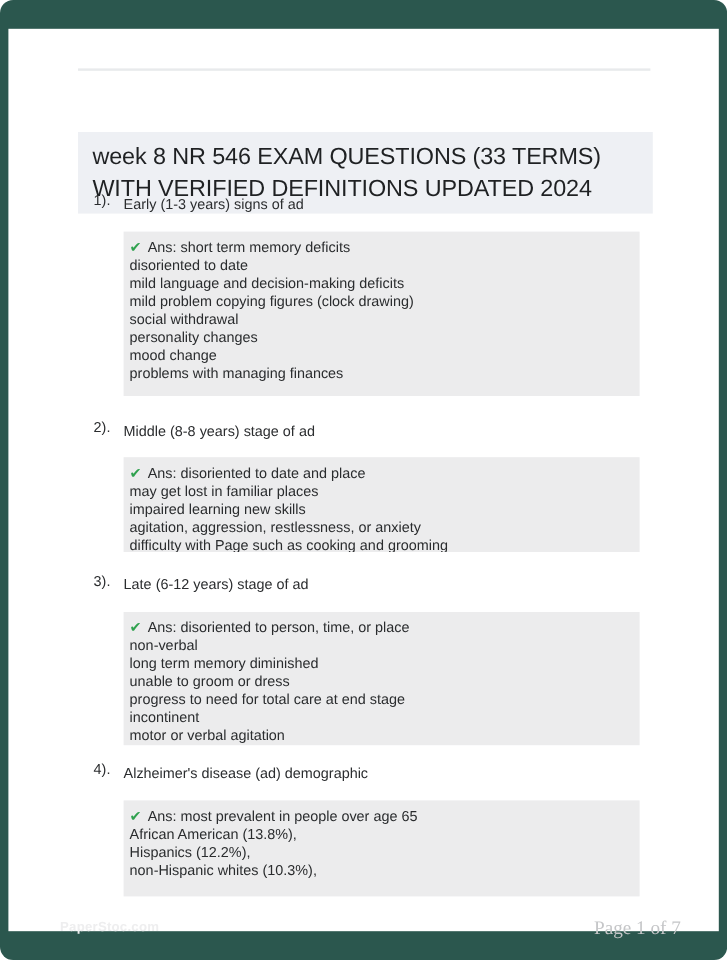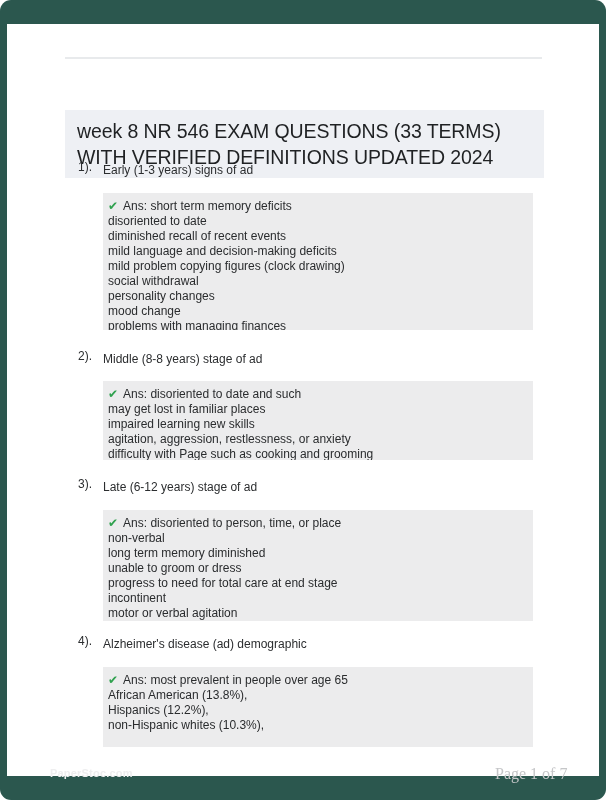--- a/index.html
+++ b/index.html
@@ -70,35 +70,34 @@
     <span>week 8 NR 546 EXAM QUESTIONS (33 TERMS) WITH VERIFIED DEFINITIONS UPDATED 2024</span>
   </div>
 
   <div class="q q1">
     <span class="num">1).</span>
     <span>Early (1-3 years) signs of ad</span>
   </div>
   <div class="ans a1">
     <div class="aline"><span class="check">✔</span><span>Ans: short term memory deficits</span></div>
     <div class="aline">disoriented to date</div>
-    <div class="aline">diminished recall of recent events</div>
     <div class="aline">mild language and decision-making deficits</div>
     <div class="aline">mild problem copying figures (clock drawing)</div>
     <div class="aline">social withdrawal</div>
     <div class="aline">personality changes</div>
     <div class="aline">mood change</div>
     <div class="aline">problems with managing finances</div>
   </div>
 
   <div class="q q2">
     <span class="num">2).</span>
     <span>Middle (8-8 years) stage of ad</span>
   </div>
   <div class="ans a2">
-    <div class="aline"><span class="check">✔</span><span>Ans: disoriented to date and such</span></div>
+    <div class="aline"><span class="check">✔</span><span>Ans: disoriented to date and place</span></div>
     <div class="aline">may get lost in familiar places</div>
     <div class="aline">impaired learning new skills</div>
     <div class="aline">agitation, aggression, restlessness, or anxiety</div>
     <div class="aline">difficulty with Page such as cooking and grooming</div>
   </div>
 
   <div class="q q3">
     <span class="num">3).</span>
     <span>Late (6-12 years) stage of ad</span>
   </div>

